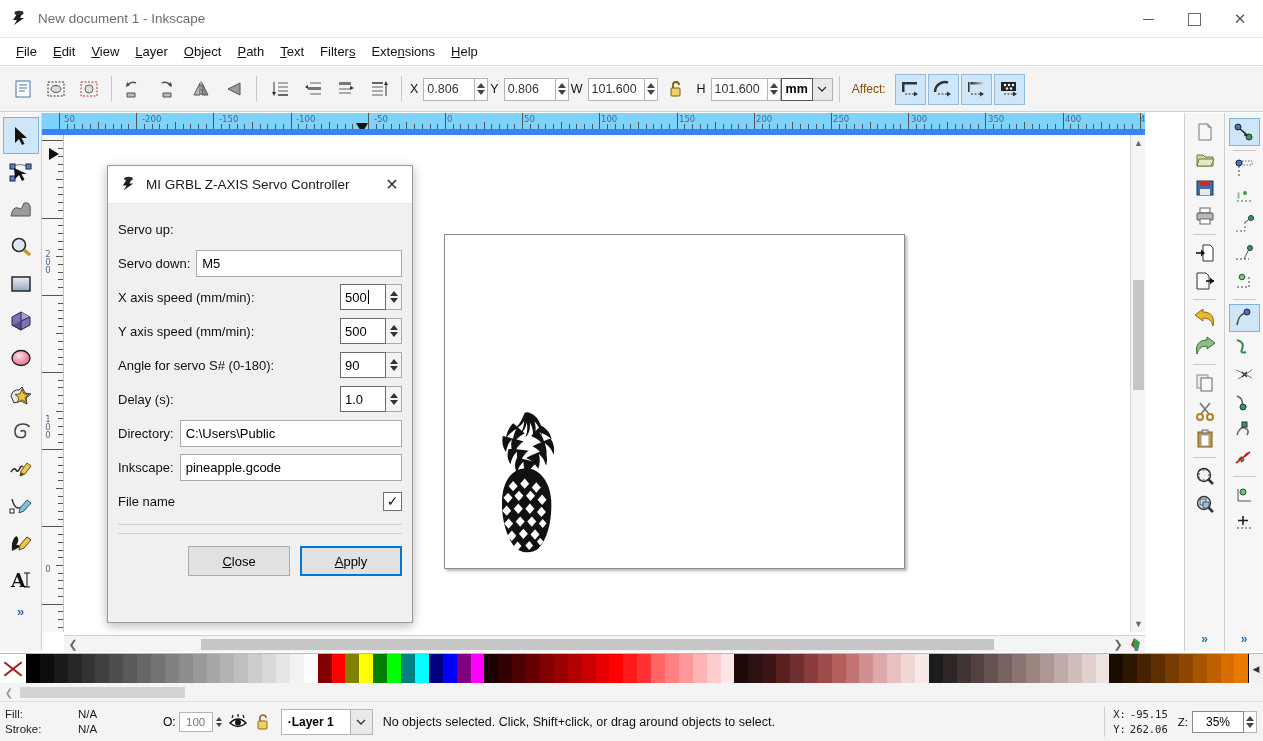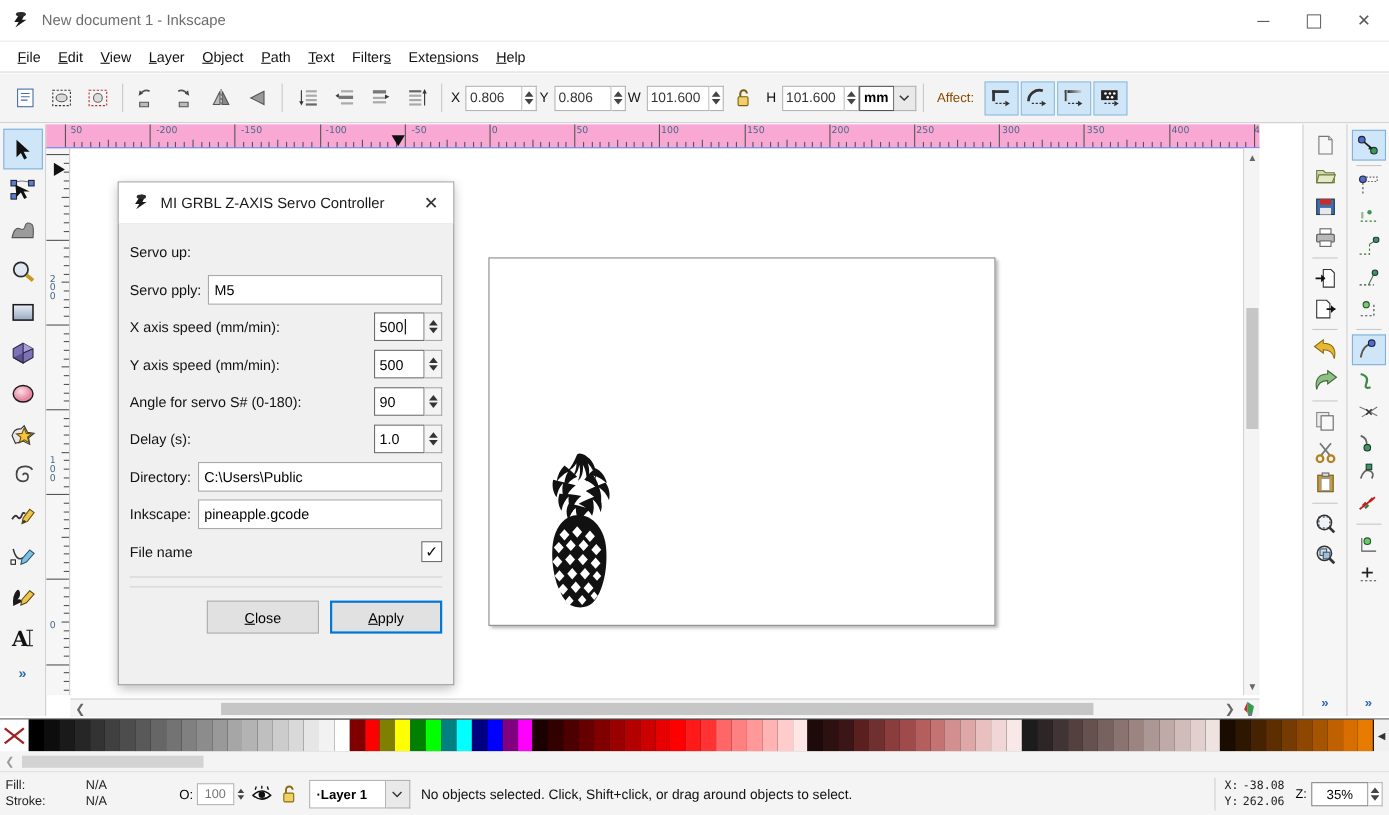--- a/index.html
+++ b/index.html
@@ -76,21 +76,21 @@
     background: #f4f4f4; border-right: 1px solid #cfcfcf;
     display: flex; flex-direction: column; align-items: center; padding-top: 4px;
   }
   .tool-btn { width: 36px; height: 37px; display:flex; align-items:center; justify-content:center;
     border: 1px solid transparent; }
   .tool-btn.active { background: #cfe6f8; border-color: #7fb2dd; }
   .tool-more { color:#2b6cb0; font-weight:bold; font-size:13px; margin-top:6px; }
 
   
   .hruler { position: absolute; top: 113px; left: 42px; width: 1103px; height: 22px;
-    background: #f9a8d4; border-bottom: 1px solid #3b82f6; overflow: hidden; }
+    background: #7dd3fc; border-bottom: 6px solid #3b82f6; overflow: hidden; }
   .vruler { position: absolute; top: 135px; left: 42px; width: 22px; height: 497px;
     background: #f6f6f6; border-right: 1px solid #c4c4c4; overflow: hidden; }
   .rlabel { position: absolute; font-size: 8.5px; color: #4a6a8a; font-family: "DejaVu Sans", sans-serif; }
   .vrlabel { position: absolute; font-size: 8.5px; color: #4a6a8a; width: 10px;
     line-height: 8px; text-align: center; font-family: "DejaVu Sans", sans-serif; }
   .tick { position: absolute; bottom: 0; width: 1px; background: #555; }
   .vtick { position: absolute; right: 0; height: 1px; background: #555; }
 
   
   .canvas-wrap { position: absolute; top: 135px; left: 64px; width: 1081px; height: 497px;
@@ -1144,21 +1144,21 @@
     </div>
 
     <div class="statusmsg">No objects selected. Click, Shift+click, or drag around objects to select.</div>
 
     <div class="coords">
       <div>
         <div class="ck">X:</div>
         <div class="ck">Y:</div>
       </div>
       <div>
-        <div class="cv">-38.08</div>
+        <div class="cv">-95.15</div>
         <div class="cv">262.06</div>
       </div>
     </div>
 
     <div class="zoomwrap">
       <span style="font-size:11.5px;margin-right:4px">Z:</span>
       <div class="zoom-field">35%</div>
       <div class="spin-arrows" style="height:22px">
           <i class="up"></i>
           <i class="dn"></i>
@@ -1178,21 +1178,21 @@
       <div class="dlg-close">✕</div>
     </div>
 
     <div class="dlg-body">
 
       <div class="row">
         <span class="lab">Servo up:</span>
       </div>
 
       <div class="row">
-        <span class="lab">Servo pply:</span>
+        <span class="lab">Servo down:</span>
         <div class="txt">M5</div>
       </div>
 
       <div class="row">
         <span class="lab">X axis speed (mm/min):</span>
         <span class="spacer"></span>
         <div class="num">
             <span>500</span>
             <span class="caret"></span>
           </div>

